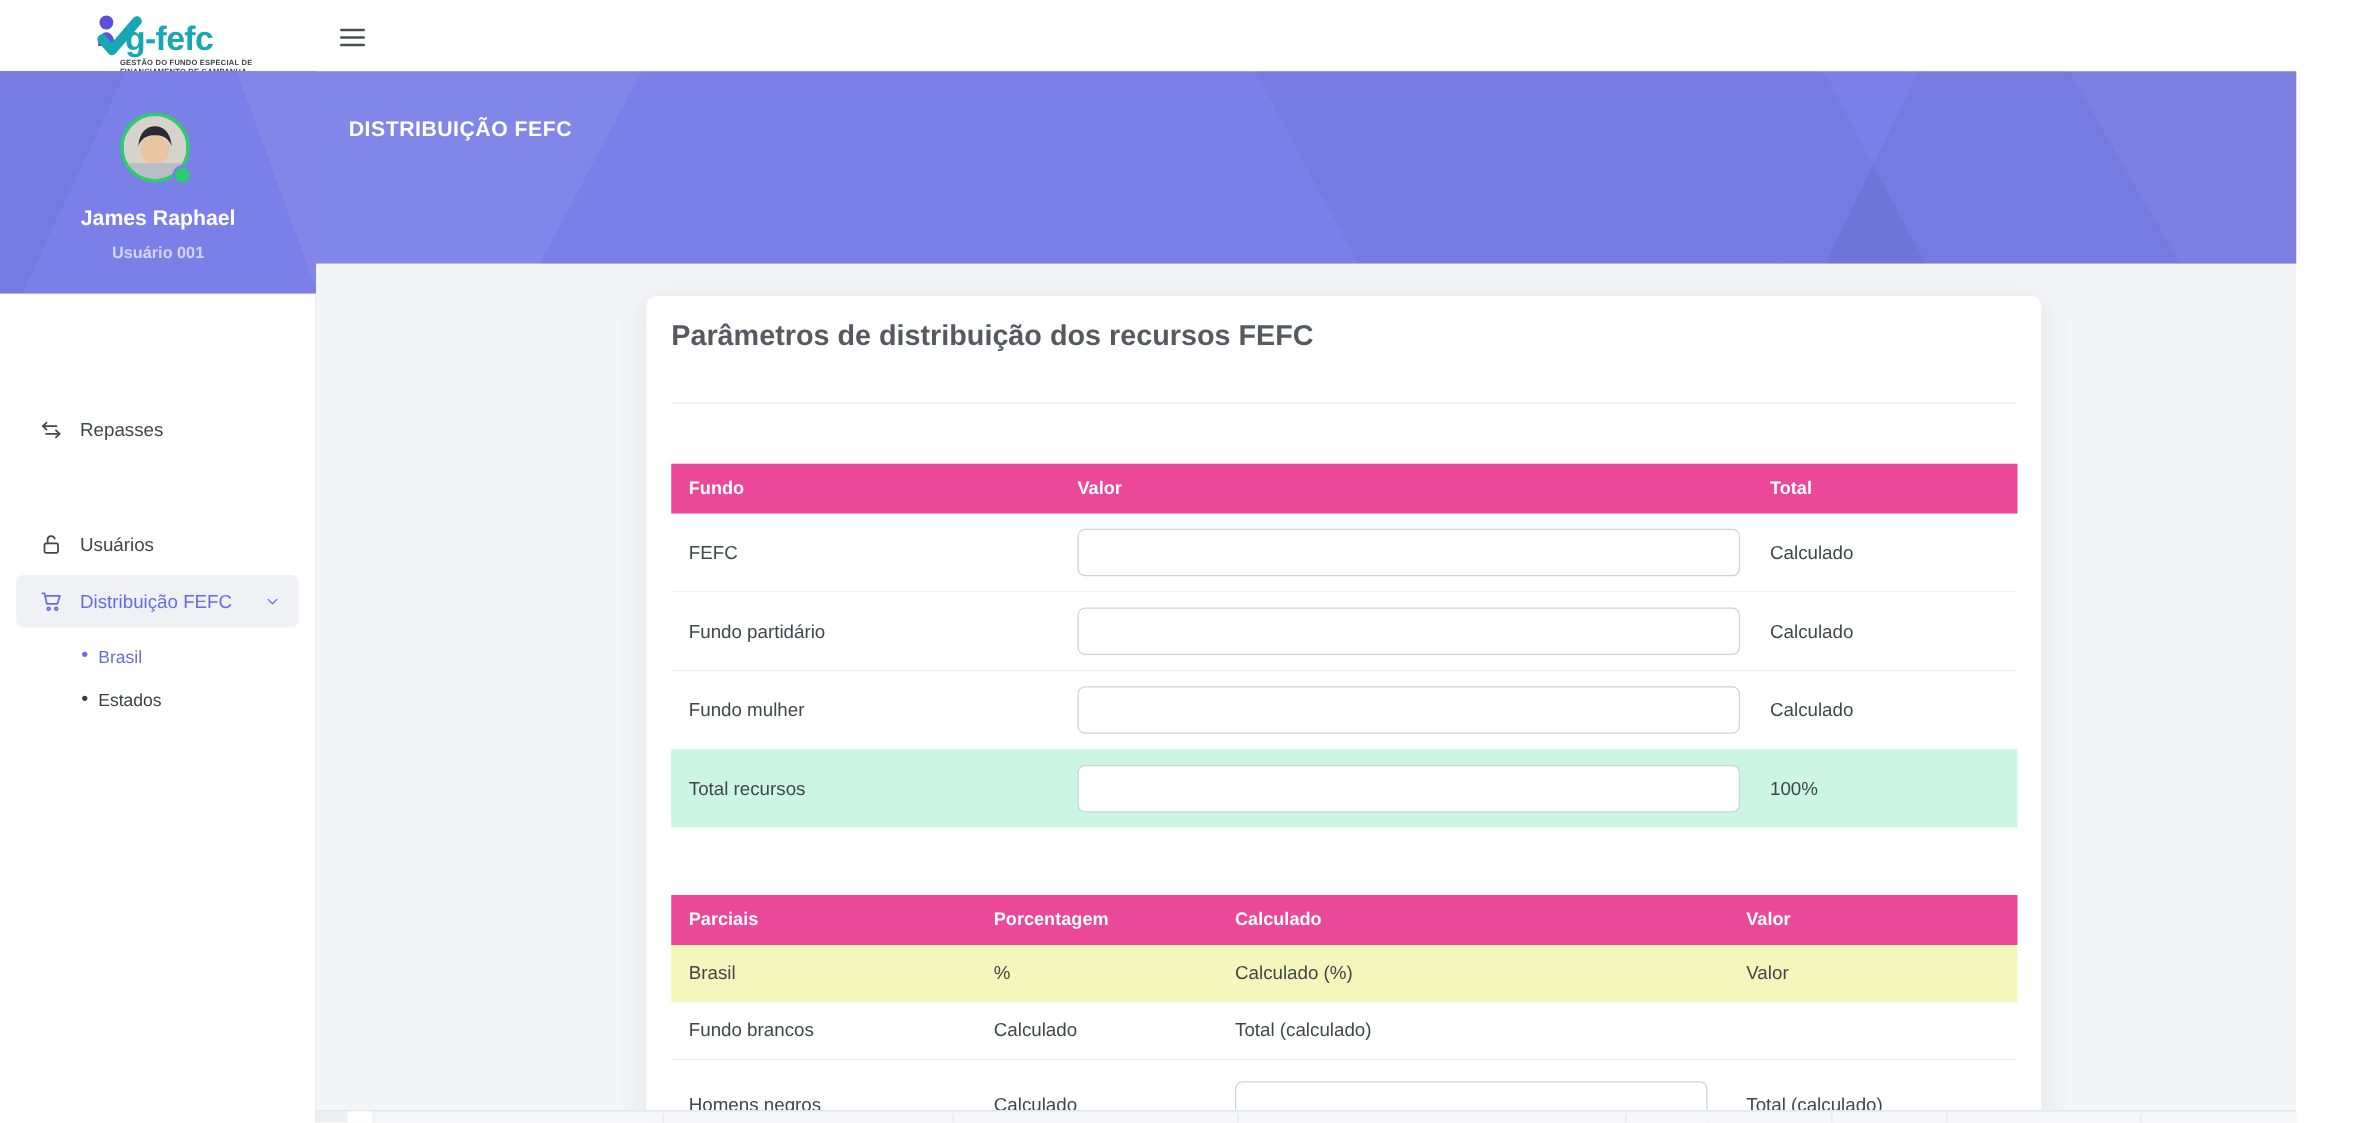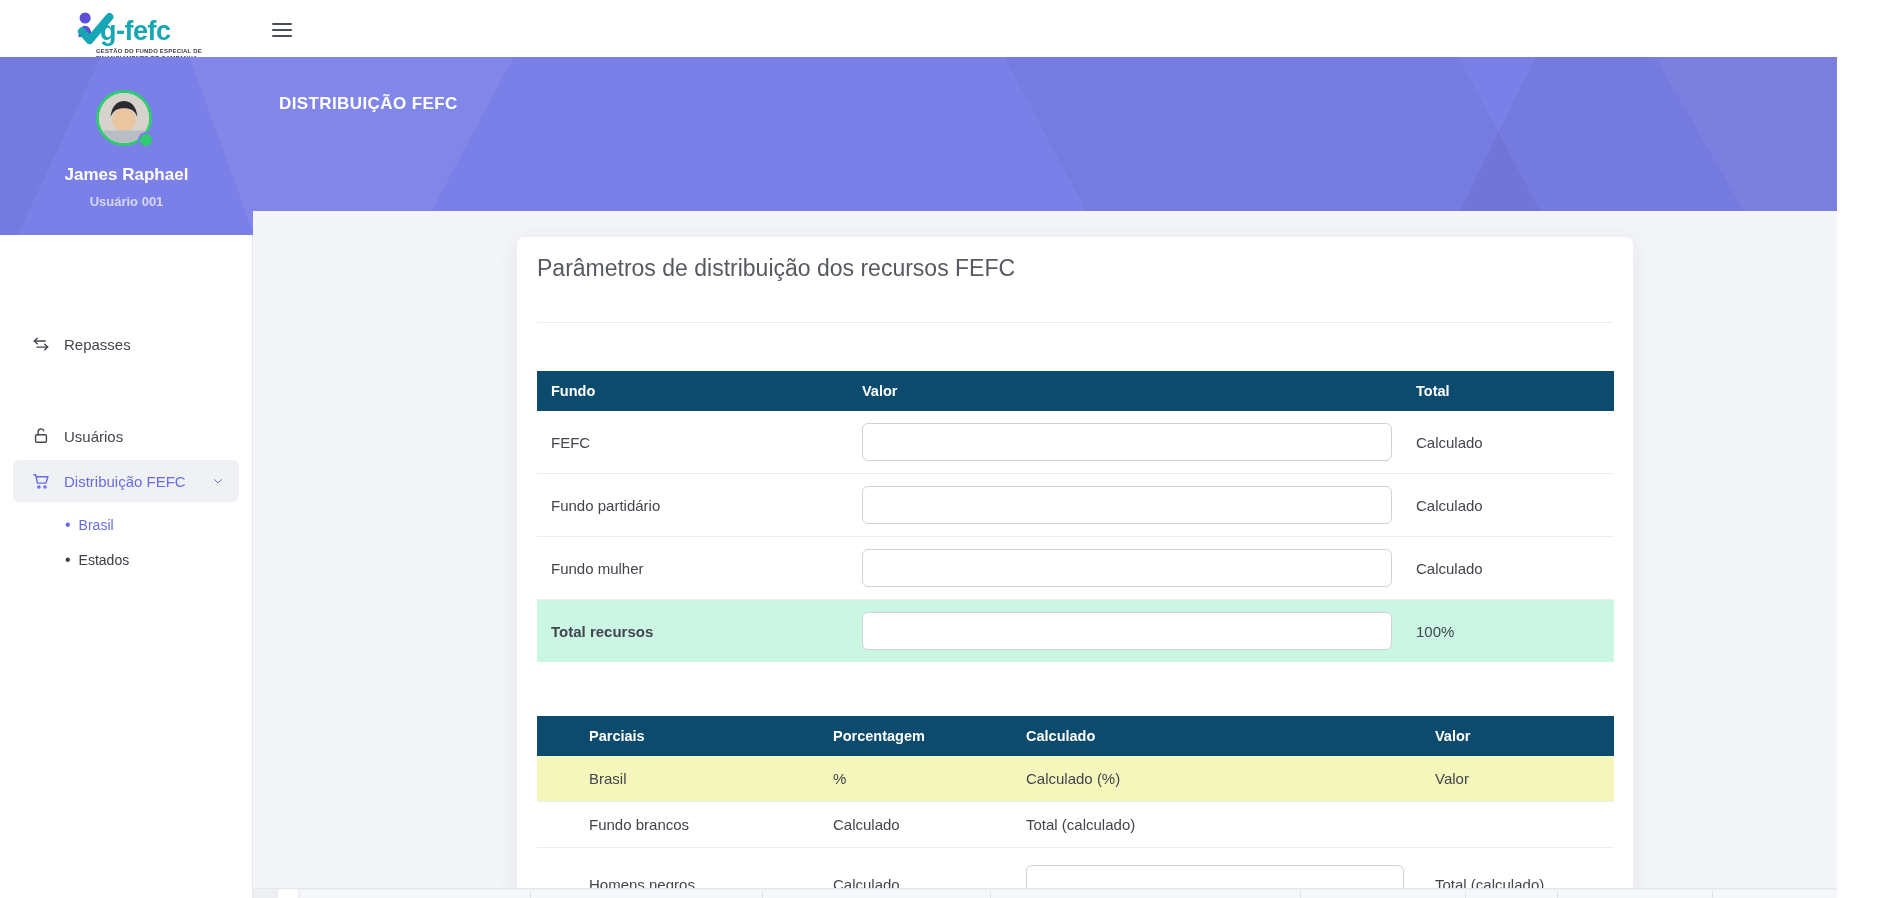--- a/index.html
+++ b/index.html
@@ -43,29 +43,29 @@
   .nav-item.active-wrap .nico{margin-left:18px;}
   .nav-item.active-wrap .chev{margin-left:auto;margin-right:14px;width:14px;height:14px;}
   .sub-item{position:absolute;left:0;width:252px;height:34px;display:flex;align-items:center;cursor:pointer;font-size:14px;color:#3c3e46;}
   .sub-item .bullet{margin-left:65px;font-size:16px;line-height:10px;}
   .sub-item .slab{margin-left:8px;}
   .sub-item.active{color:#676ce4;}
 
   
   .main-bg{left:253px;top:211px;width:1640px;height:687px;background:#f4f5f8;}
   .card{left:517px;top:237px;width:1116px;height:661px;background:#fff;border-radius:8px 8px 0 0;box-shadow:0 4px 24px rgba(34,41,47,.08);}
-  .card-title{position:absolute;left:20px;top:18px;font-size:23px;font-weight:400;color:#565a60;}
+  .card-title{position:absolute;left:20px;top:18px;font-size:23px;font-weight:700;color:#565a60;}
   .card-divider{position:absolute;left:20px;top:85px;width:1076px;height:1px;background:#ebedf0;}
 
   .tbl{position:absolute;left:20px;width:1077px;}
   .t1{top:134px;}
   .t2{top:479px;}
-  .thead{display:grid;align-items:center;height:40px;background:#0c4a6e;color:#fff;font-weight:700;font-size:14.5px;}
+  .thead{display:grid;align-items:center;height:40px;background:#ec4899;color:#fff;font-weight:700;font-size:14.5px;}
   .t1 .thead,.t1 .trow{grid-template-columns:311px 554px 212px;}
-  .t2 .thead,.t2 .trow{grid-template-columns:244px 193px 409px 231px;padding-left:38px;}
+  .t2 .thead,.t2 .trow{grid-template-columns:244px 193px 409px 231px;}
   .trow{display:grid;align-items:center;background:#fff;border-bottom:1px solid #ecedf0;font-size:15px;color:#42454c;}
   .t1 .trow{height:62px;}
   .t2 .trow{height:45px;}
   .t2 .trow.tall{height:72px;border-bottom:none;}
   .cell{padding-left:14px;}
   .trow.green{background:#ccf6e4;border-bottom:none;}
   .trow.yellow{background:#f5f6bc;}
   .tinput{margin-left:14px;height:38px;border:1px solid #cfd2d9;border-radius:6px;background:#fff;box-sizing:border-box;font-size:15px;color:#42454c;padding:0 10px;outline:none;}
   .t1 .tinput{width:530px;}
   .t2 .tinput{width:378px;}
@@ -184,21 +184,21 @@
         <div class="cell">Fundo partidário</div>
         <div><input class="tinput" type="text" value="" style=""></div>
         <div class="cell">Calculado</div>
       </div>
       <div class="trow">
         <div class="cell">Fundo mulher</div>
         <div><input class="tinput" type="text" value="" style=""></div>
         <div class="cell">Calculado</div>
       </div>
       <div class="trow green">
-        <div class="cell" style="font-weight:700">Total recursos</div>
+        <div class="cell" style="font-weight:400">Total recursos</div>
         <div><input class="tinput" type="text" value="" style=""></div>
         <div class="cell">100%</div>
       </div>
     </div>
 
     <div class="tbl t2">
       <div class="thead">
         <div class="cell">Parciais</div>
         <div class="cell">Porcentagem</div>
         <div class="cell">Calculado</div>

